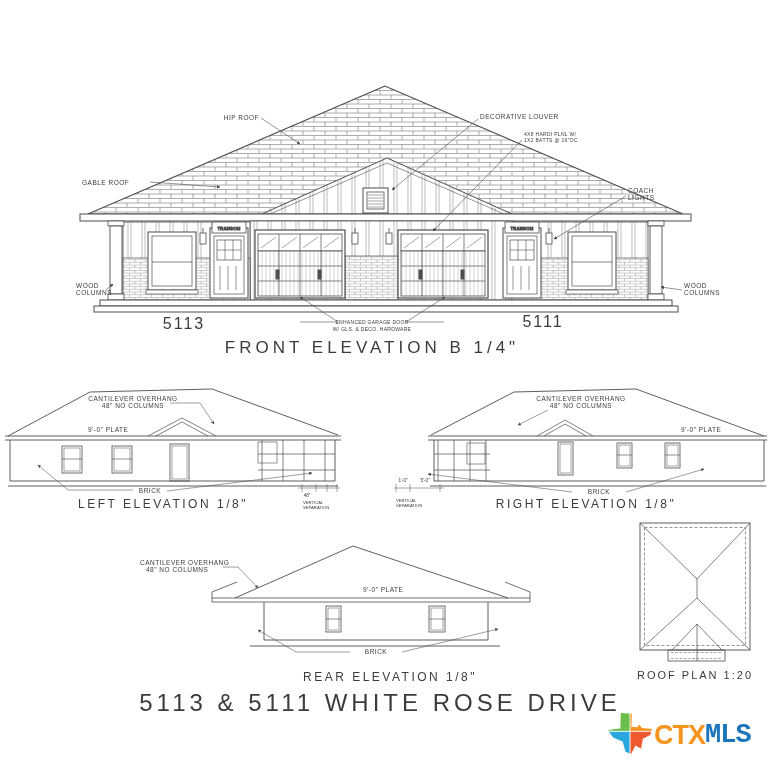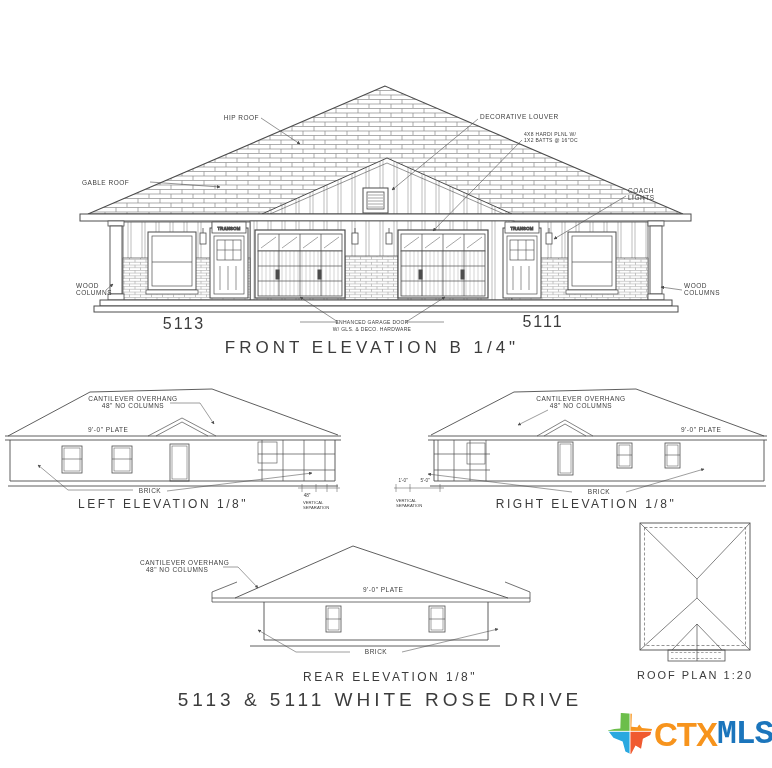--- a/index.html
+++ b/index.html
@@ -9,23 +9,23 @@
   .t{font-family:"Liberation Sans",sans-serif;fill:#3c3c3c;}
   .lbl{font-size:6.5px;letter-spacing:.5px;}
   .tiny{font-size:5px;letter-spacing:.3px;}
   .micro{font-size:4.2px;}
   .dimtx{font-size:4.6px;}
   .ttl{font-size:12px;letter-spacing:2.5px;}
   .bigttl{font-size:17px;letter-spacing:4px;}
   .unit{font-size:16px;letter-spacing:2px;}
   .sign{font-size:4.2px;letter-spacing:.3px;}
   #address{position:absolute;left:95px;top:689px;width:570px;text-align:center;
-           font-size:19px;letter-spacing:4px;color:#3c3c3c;}
+           font-size:24px;letter-spacing:4px;color:#3c3c3c;}
   #logo{position:absolute;left:606px;top:712px;display:flex;align-items:center;}
-  #logo .word{font-size:33px;font-weight:700;letter-spacing:-1px;line-height:46px;}
+  #logo .word{font-size:27px;font-weight:700;letter-spacing:-1px;line-height:46px;}
   #logo .ctx{color:#F7941D;}
   #logo .mls{color:#1B75BC;font-family:Liberation Mono, monospace;}
 </style>
 </head>
 <body>
 
 <div id="sheet">
 
 <svg style="left:0;top:0" width="772" height="375" viewBox="0 0 772 375">
   <defs>

